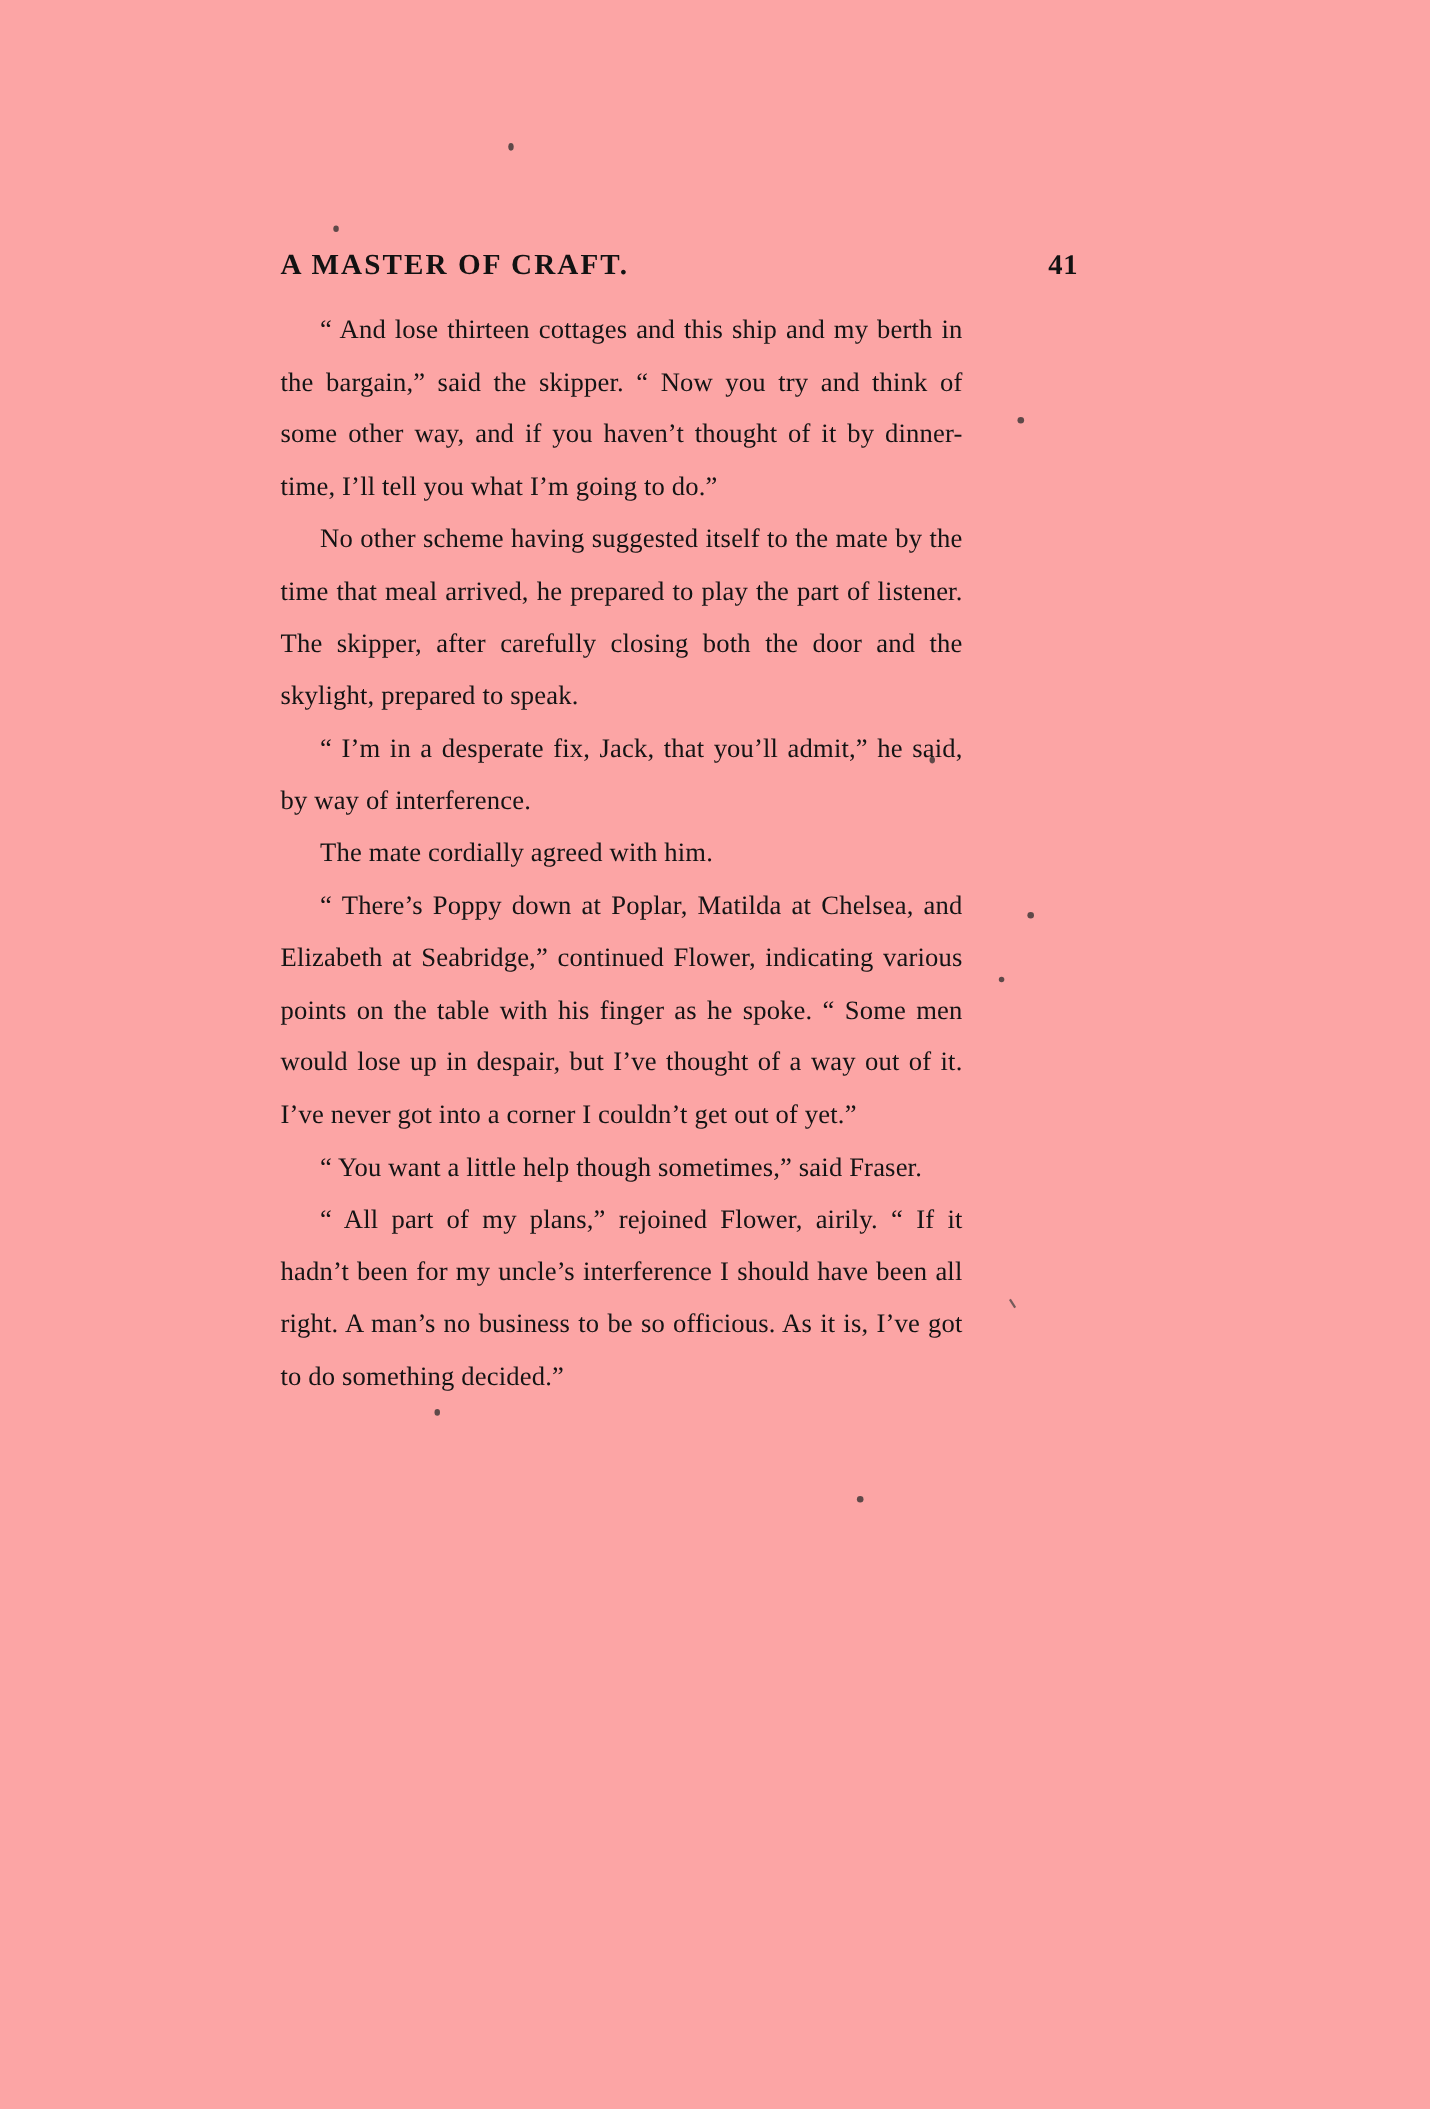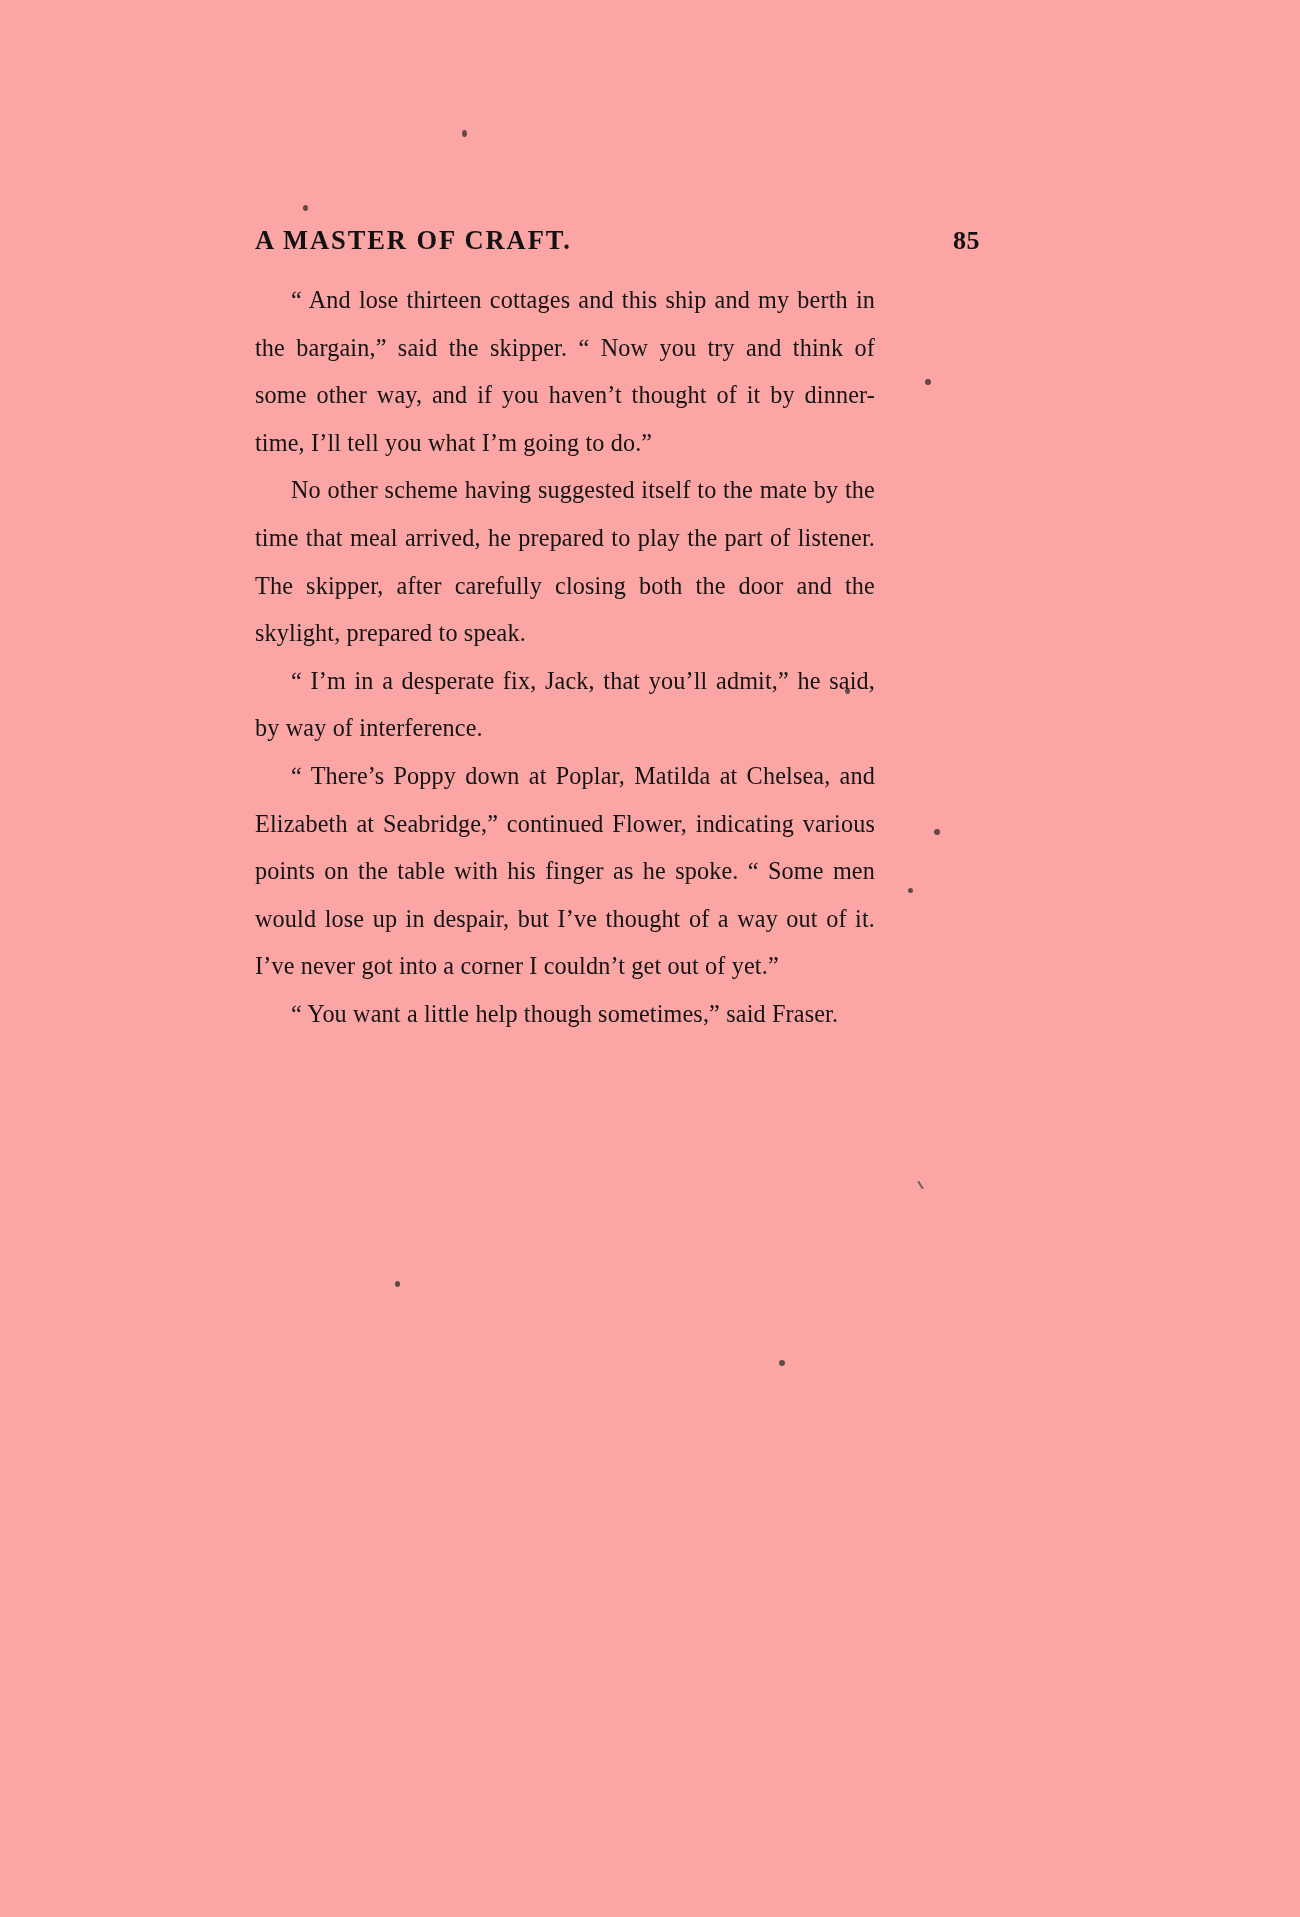--- a/index.html
+++ b/index.html
@@ -94,24 +94,26 @@
   <div class="speck" style="left:925px; top:379px; width:6px; height:6px;"></div>
   <div class="speck" style="left:845px; top:688px; width:5px; height:6px;"></div>
   <div class="speck" style="left:934px; top:829px; width:6px; height:6px;"></div>
   <div class="speck" style="left:908px; top:888px; width:5px; height:5px;"></div>
   <div class="speck" style="left:395px; top:1281px; width:5px; height:6px;"></div>
   <div class="speck" style="left:779px; top:1360px; width:6px; height:6px;"></div>
   <div class="tick" style="left:916px; top:1184px; width:9px; height:2px; transform:rotate(58deg);"></div>
 
   <div class="header">
     <span class="header-title">A MASTER OF CRAFT.</span>
-    <span class="header-folio">85</span>
+    <span class="header-folio">41</span>
   </div>
 
   <div class="textblock">
     <p class="para">“ And lose thirteen cottages and this ship and my berth in the bargain,” said the skipper.  “ Now you try and think of some other way, and if you haven’t thought of it by dinner-time, I’ll tell you what I’m going to do.”</p>
     <p class="para">No other scheme having suggested itself to the mate by the time that meal arrived, he prepared to play the part of listener.  The skipper, after carefully closing both the door and the skylight, prepared to speak.</p>
     <p class="para">“ I’m in a desperate fix, Jack, that you’ll admit,” he said, by way of interference.</p>
+    <p class="para last-short">The mate cordially agreed with him.</p>
     <p class="para">“ There’s Poppy down at Poplar, Matilda at Chelsea, and Elizabeth at Seabridge,” continued Flower, indicating various points on the table with his finger as he spoke.  “ Some men would lose up in despair, but I’ve thought of a way out of it.  I’ve never got into a corner I couldn’t get out of yet.”</p>
     <p class="para">“ You want a little help though sometimes,” said Fraser.</p>
+    <p class="para">“ All part of my plans,” rejoined Flower, airily. “ If it hadn’t been for my uncle’s interference I should have been all right.  A man’s no business to be so officious.  As it is, I’ve got to do something decided.”</p>
   </div>
 
 </div>
 
 </body></html>

